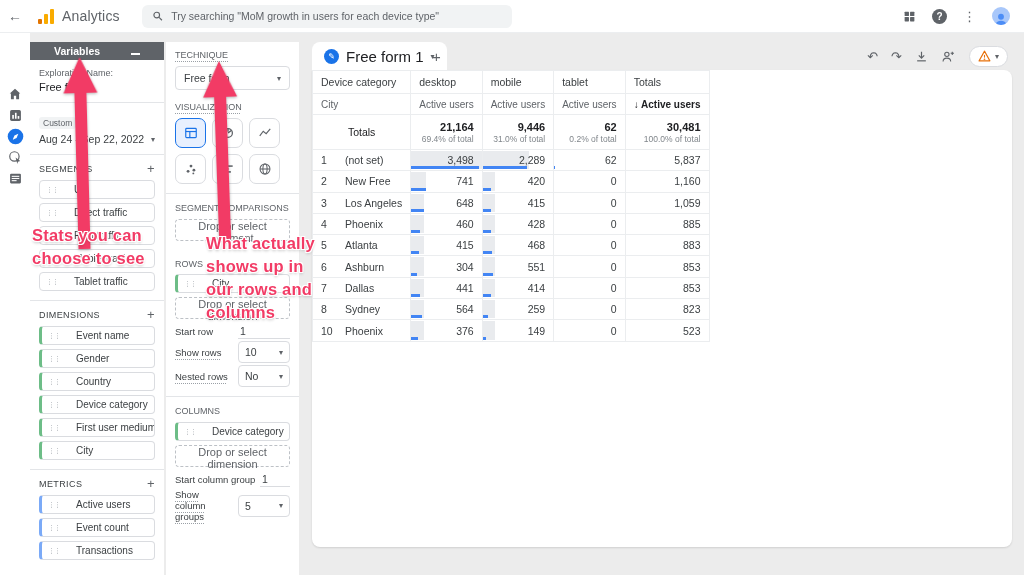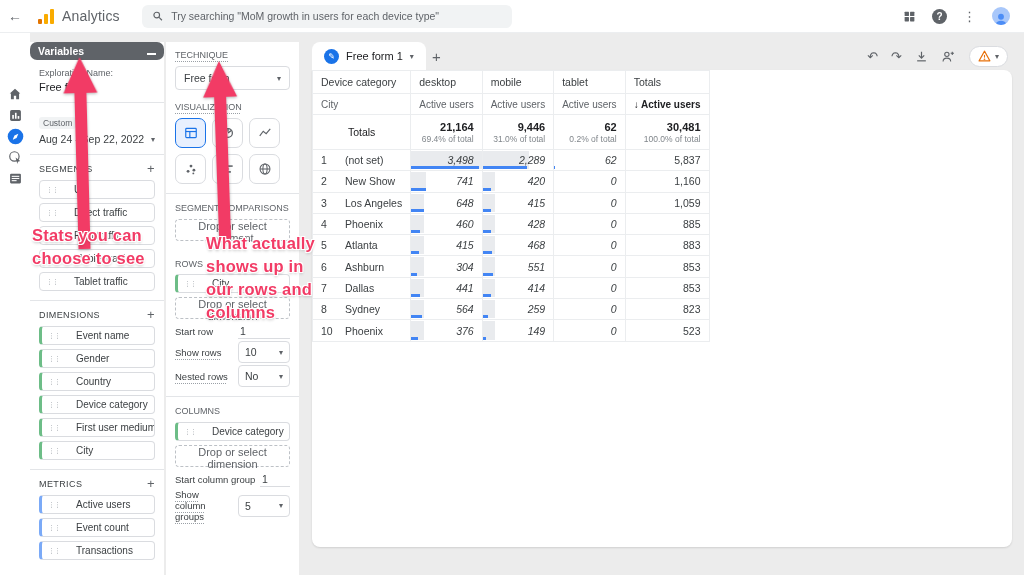--- a/index.html
+++ b/index.html
@@ -31,21 +31,21 @@
   
   .rail { position:absolute; left:0; top:33px; width:30px; height:542px; background:#fff; z-index:5;}
   .rail .ric { position:absolute; left:50%; transform:translateX(-50%); width:18px; height:18px;
     display:flex; align-items:center; justify-content:center; cursor:pointer;}
   
   .panel { position:absolute; top:42px; bottom:0; background:#fff; z-index:4; overflow:hidden;
     display:flex; flex-direction:column;}
   .panel.vars { left:30px; width:134px; }
   .panel.tset { left:166px; width:133px; }
   .phead { flex:0 0 18px; background:#5f6368; color:#fff; font-size:10.5px; font-weight:bold;
-    display:flex; align-items:center; justify-content:space-between; padding:0 8px;border-radius:7px;}
+    display:flex; align-items:center; justify-content:space-between; padding:0 24px;}
   .pmin { width:9px; height:2px; background:#fff; margin-top:6px; cursor:pointer;}
   .pbody { flex:1; overflow:hidden; padding-top:8px;}
   .sect { padding:0 9px; }
   .divider { border-top:1px solid #e3e5e8; margin:9px 0;}
   .lbl-sm { font-size:9px; color:#5f6368; }
   .name-val { font-size:11px; color:#202124; margin-top:3px;}
   .badge { display:inline-block; font-size:8.5px; color:#5f6368; background:#f1f3f4;
     border-radius:3px; padding:1px 4px;}
   .daterow { display:flex; align-items:center; justify-content:space-between; margin-top:3px;
     font-size:10.5px; color:#3c4043; cursor:pointer;}
@@ -74,21 +74,21 @@
   .fieldrow { display:flex; align-items:center; justify-content:space-between; margin-top:2px;
     font-size:9.5px; color:#3c4043;}
   .fieldrow .inp { width:52px; border-bottom:1px solid #dadce0; font-size:10.5px; padding:1px 2px;}
   .fieldrow .select { width:52px; height:22px; padding:0 6px;}
   
   .main-tab { position:absolute; left:312px; top:42px; height:28px; background:#fff;
     border-radius:8px 8px 0 0; display:flex; align-items:center; gap:7px; padding:0 12px;
     z-index:3; cursor:pointer;}
   .pencil { width:15px; height:15px; border-radius:50%; background:#1a73e8; color:#fff;
     font-size:8px; display:flex; align-items:center; justify-content:center;}
-  .tab-label { font-size:11px; color:#202124; }
+  .tab-label { font-size:15px; color:#202124; }
   .addtab { position:absolute; left:432px; top:48px; font-size:15px; color:#5f6368; cursor:pointer; z-index:3;}
   .toolbar { position:absolute; right:16px; top:44px; height:24px; display:flex; align-items:center;
     gap:13px; z-index:3;}
   .tbi { color:#5f6368; font-size:13px; cursor:pointer; display:flex; align-items:center;}
   .warnpill { display:flex; align-items:center; gap:4px; border:1px solid #dadce0; background:#fff;
     border-radius:11px; height:21px; padding:0 8px; cursor:pointer;}
   .card { position:absolute; left:312px; top:70px; width:700px; height:477px; background:#fff;
     border-radius:0 8px 8px 8px; box-shadow:0 1px 2px rgba(0,0,0,.12); z-index:2; overflow:hidden;}
   
   table.ga { border-collapse:collapse; table-layout:fixed; font-size:10.5px; color:#3c4043;}
@@ -100,21 +100,21 @@
   tr.shrow { height:21px; color:#5f6368; font-size:10px;}
   tr.shrow .sorted { color:#202124; font-weight:bold; }
   tr.trow { height:35px; }
   tr.drow { height:21.3px; }
   td.totlab { text-align:center; font-weight:bold; color:#202124; font-size:10.5px;}
   .tv { font-weight:bold; color:#202124; font-size:11px; text-align:right;}
   .tp { font-size:8.5px; color:#80868b; text-align:right; margin-top:1px;}
   td.mcell { position:relative; text-align:right; }
   td.mcell .heat { position:absolute; left:0; top:1px; bottom:1px; background:#e9ebee; }
   td.mcell .bbar { position:absolute; left:0; bottom:1px; height:3px; background:#4285f4; }
-  td.mcell .v { position:relative;font-style:italic; }
+  td.mcell .v { position:relative; }
   .rank { display:inline-block; width:16px; color:#3c4043; }
   .cityname { margin-left:8px; }
   
   .anno { position:absolute; z-index:20; font-weight:bold; font-size:16.5px; line-height:23px;
     color:#f23b65; letter-spacing:.2px;
     text-shadow:-1px -1px 0 #fff,1px -1px 0 #fff,-1px 1px 0 #fff,1px 1px 0 #fff,0 2px 3px rgba(0,0,0,.25);}
   .anno-left { left:32px; top:224px; }
   .anno-right { left:170px; top:232px;margin-left:36px; }
   .arrow { position:absolute; z-index:19; filter:drop-shadow(0 1px 1.5px rgba(0,0,0,.3)); }
   .arrow svg { display:block; }
@@ -494,21 +494,21 @@
             </td>
           </tr>
           <tr class="drow">
             <td><span class="rank">1</span><span class="cityname">(not set)</span></td>
             <td class="mcell"><div class="heat" style="width: 100%;"></div><div class="bbar" style="width: 96%;"></div><span class="v">3,498</span></td>
             <td class="mcell"><div class="heat" style="width: 65.4374%;"></div><div class="bbar" style="width: 62.8199%;"></div><span class="v">2,289</span></td>
             <td class="mcell"><div class="bbar" style="width: 1.70154%;"></div><span class="v">62</span></td>
             <td class="num">5,837</td>
           </tr>
           <tr class="drow">
-            <td><span class="rank">2</span><span class="cityname">New Show</span></td>
+            <td><span class="rank">2</span><span class="cityname">New Free</span></td>
             <td class="mcell"><div class="heat" style="width: 21.1835%;"></div><div class="bbar" style="width: 20.3362%;"></div><span class="v">741</span></td>
             <td class="mcell"><div class="heat" style="width: 18%;"></div><div class="bbar" style="width: 11.5266%;"></div><span class="v">420</span></td>
             <td class="mcell"><span class="v">0</span></td>
             <td class="num">1,160</td>
           </tr>
           <tr class="drow">
             <td><span class="rank">3</span><span class="cityname">Los Angeles</span></td>
             <td class="mcell"><div class="heat" style="width: 18.5249%;"></div><div class="bbar" style="width: 17.7839%;"></div><span class="v">648</span></td>
             <td class="mcell"><div class="heat" style="width: 18%;"></div><div class="bbar" style="width: 11.3894%;"></div><span class="v">415</span></td>
             <td class="mcell"><span class="v">0</span></td>

